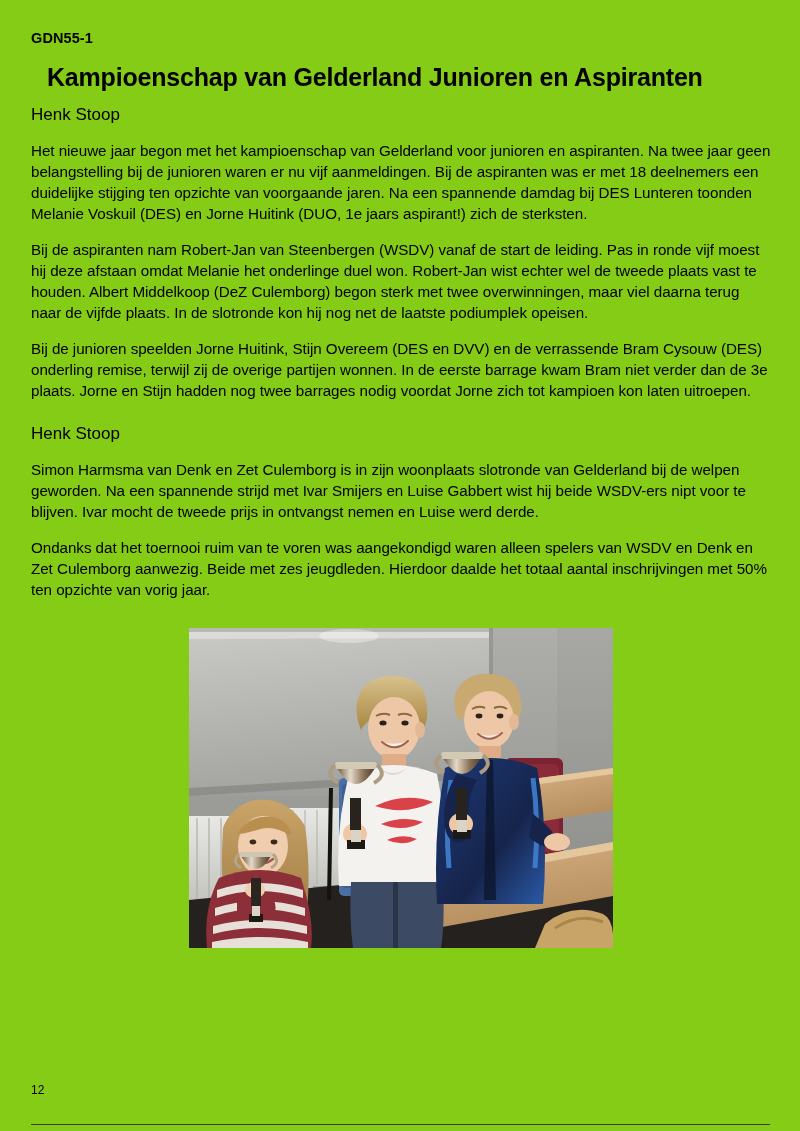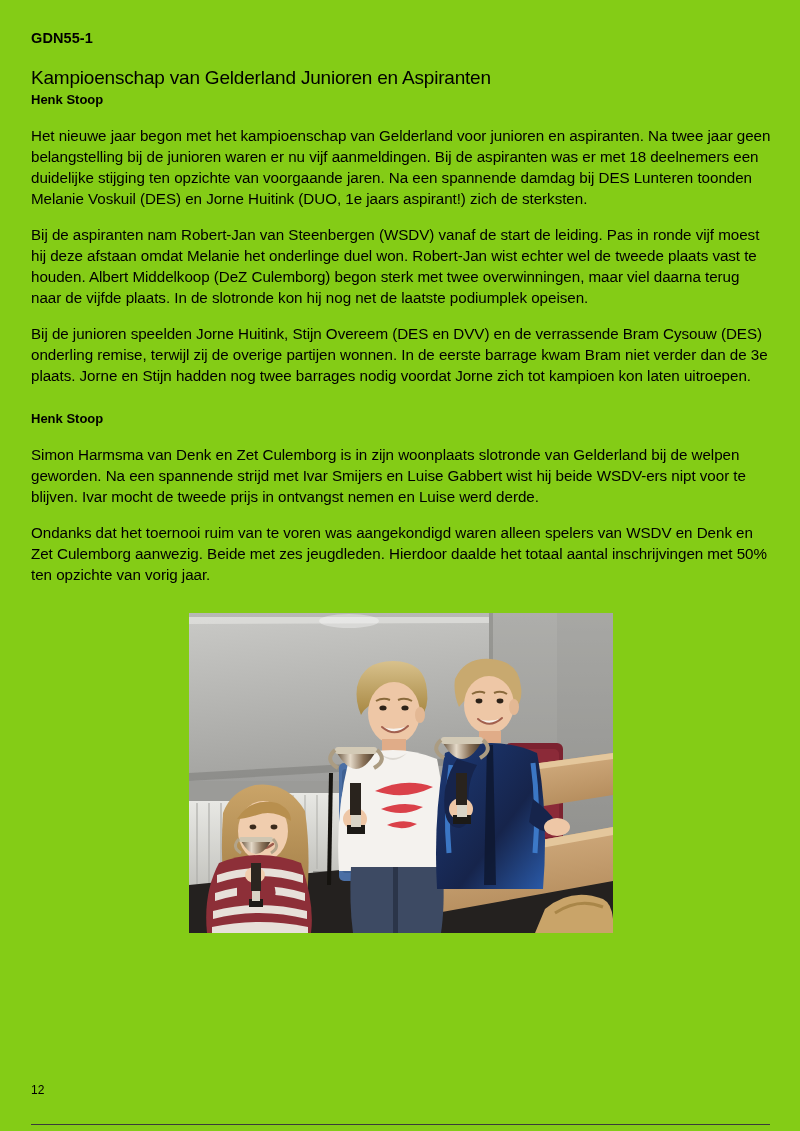--- a/index.html
+++ b/index.html
@@ -30,31 +30,31 @@
   }
   .running-head {
     font-size: 14.5px;
     font-weight: bold;
     letter-spacing: 0.1px;
     line-height: 17px;
     margin: 0 0 18px 0;
   }
   .article { }
   .article-title {
-    font-size: 19px;
-    font-weight: normal;
+    font-size: 25px;
+    font-weight: bold;
     line-height: 25px;
     letter-spacing: -0.2px;
-    margin: 0;
+    margin: 16px;
   }
   .article-byline {
-    font-size: 13px;
+    font-size: 17px;
     line-height: 18px;
     margin: 1px 0 0 0;
-    font-weight: bold;
+    font-weight: normal;
   }
   .article-body {
     margin-top: 16px;
   }
   .para {
     font-size: 15.2px;
     line-height: 21px;
     margin: 11px 0 15px 0;
     text-align: left;
     letter-spacing: -0.05px;

